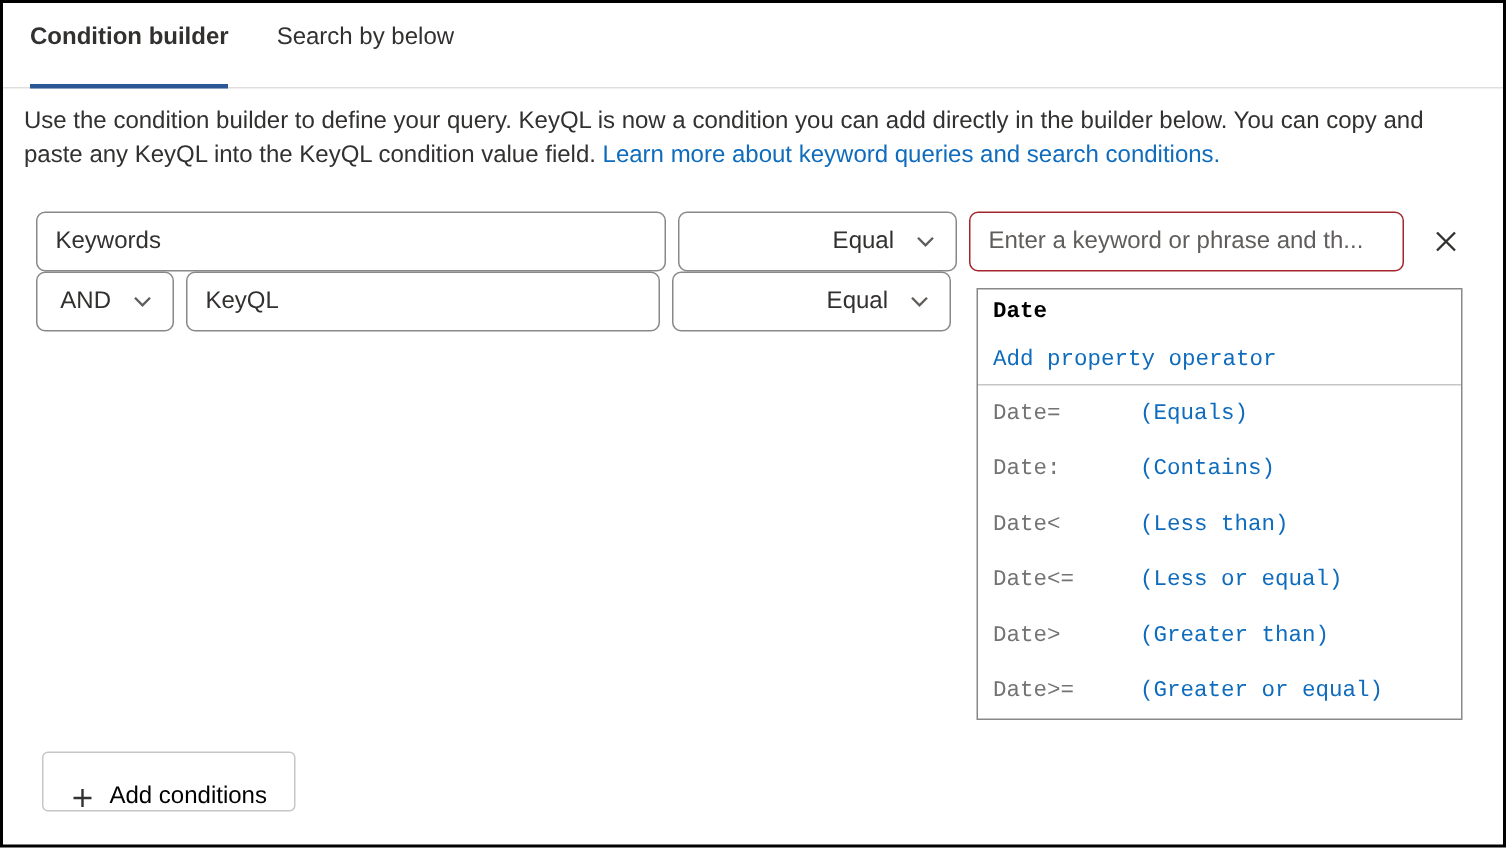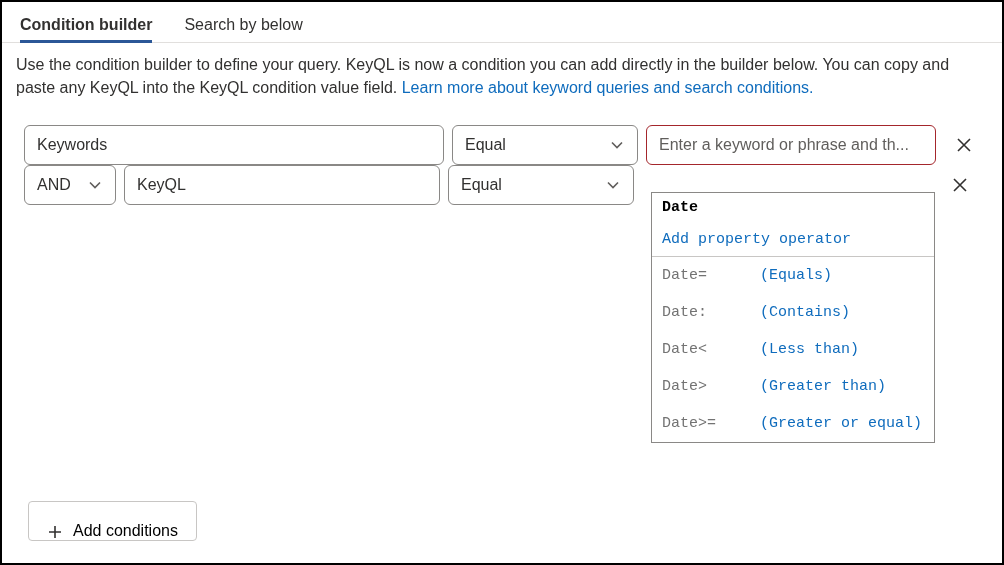--- a/index.html
+++ b/index.html
@@ -14,21 +14,21 @@
       overflow: hidden;
       position: relative;
     }
     .tabs {
       display: flex;
       gap: 32px;
       padding: 12px 18px 0 18px;
       border-bottom: 1px solid #e1dfdd;
     }
     .tab {
-      padding: 2px 0 8px 0;
+      padding: 2px 0 24px 0;
       font-size: 16px;
       cursor: pointer;
       position: relative;
       color: #323130;
     }
     .tab.active {
       font-weight: 600;
     }
     .tab.active::after {
       content: "";
@@ -60,22 +60,23 @@
       height: 40px;
       border: 1.5px solid #8a8886;
       border-radius: 6px;
       background: #fff;
       display: flex;
       align-items: center;
       padding: 0 12px;
       font-size: 16px;
     }
     .field.select {
-      justify-content: space-between;
-      cursor: pointer;
+      justify-content: flex-end;
+      cursor: pointer;
+      gap: 13px;
     }
     .field.input input {
       border: none;
       outline: none;
       font-size: 16px;
       width: 100%;
       font-family: inherit;
       color: #323130;
       background: transparent;
     }
@@ -102,21 +103,21 @@
       justify-content: center;
       cursor: pointer;
       margin-left: 4px;
     }
     .remove-btn svg { width: 18px; height: 18px; }
     .remove-btn path { stroke: #323130; stroke-width: 1.6; }
     .dropdown {
       position: absolute;
       left: 649px;
       top: 218px;
-      width: 284px;
+      width: 324px;
       border: 1px solid #8a8886;
       background: #fff;
       z-index: 10;
       font-family: "Consolas", "Courier New", monospace;
       font-size: 15px;
     }
     .dropdown-input {
       padding: 6px 10px;
       font-weight: 700;
       border-bottom: 1px solid transparent;
@@ -227,20 +228,24 @@
   </div>
   <div class="dropdown-item">
     <span class="op">Date:</span>
     <span class="desc">(Contains)</span>
   </div>
   <div class="dropdown-item">
     <span class="op">Date&lt;</span>
     <span class="desc">(Less than)</span>
   </div>
   <div class="dropdown-item">
+    <span class="op">Date&lt;=</span>
+    <span class="desc">(Less or equal)</span>
+  </div>
+  <div class="dropdown-item">
     <span class="op">Date&gt;</span>
     <span class="desc">(Greater than)</span>
   </div>
   <div class="dropdown-item">
     <span class="op">Date&gt;=</span>
     <span class="desc">(Greater or equal)</span>
   </div>
 </div>
 
 <button class="add-conditions">

